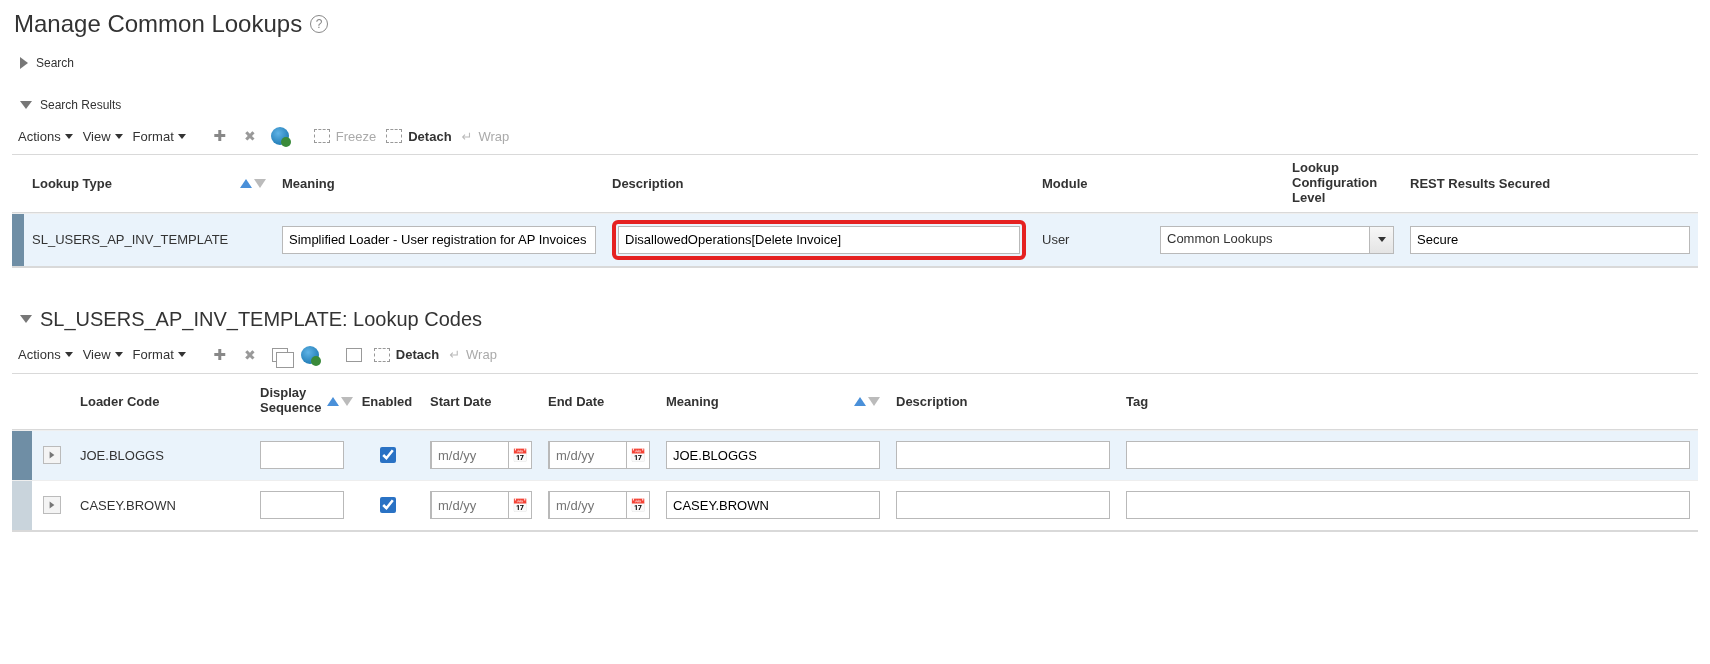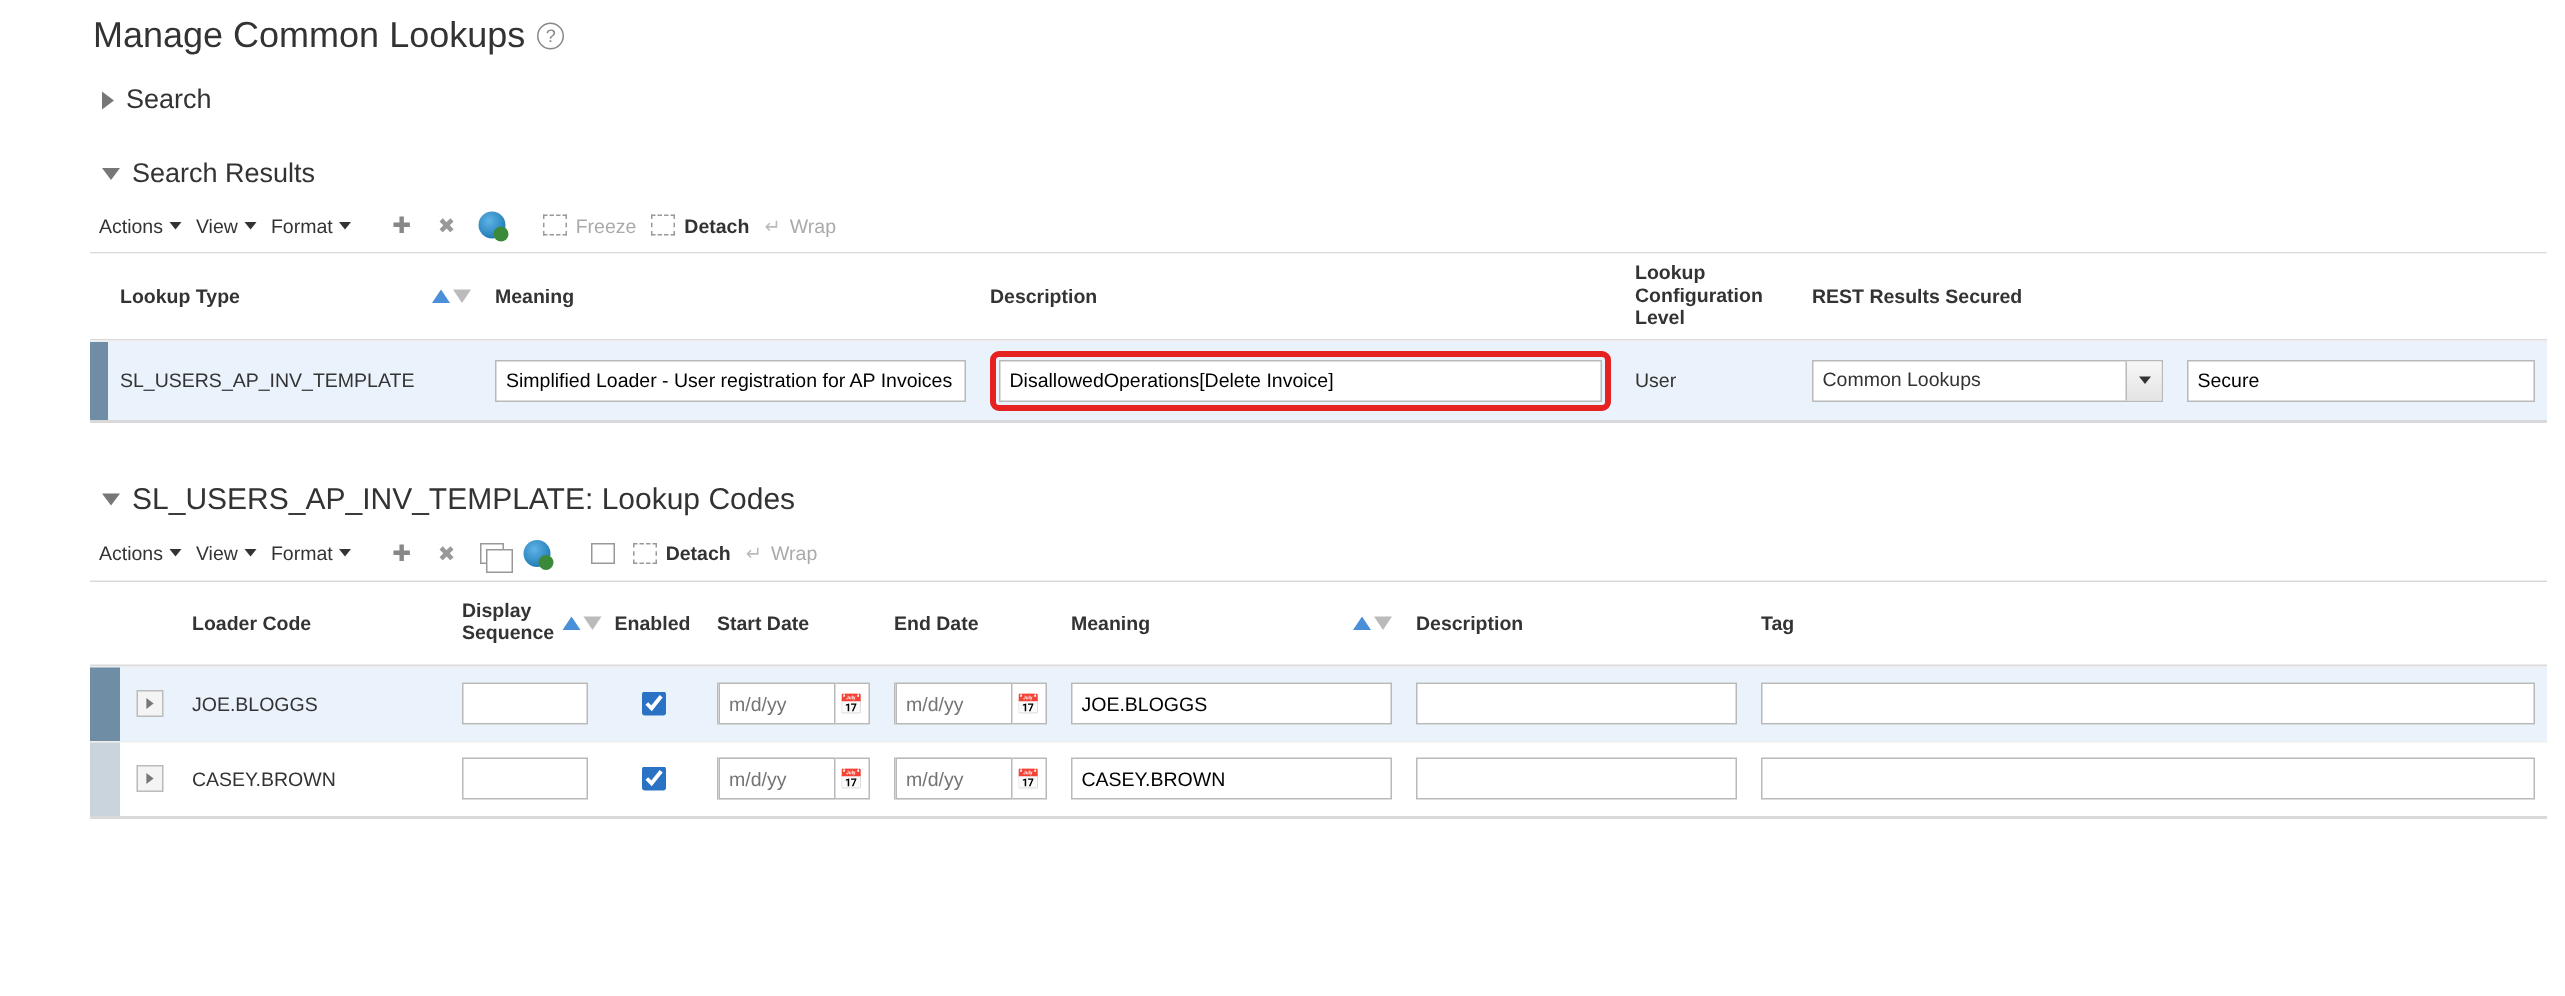--- a/index.html
+++ b/index.html
@@ -6,21 +6,20 @@
   html, body {
     margin: 0;
     padding: 0;
     font-family: Arial, Helvetica, sans-serif;
     font-size: 13px;
     color: #333;
     background: #fff;
   }
   .page {
     padding: 6px 12px 20px 12px;
-    margin-left: 48px;
   }
   .page-title {
     font-size: 24px;
     font-weight: 400;
     color: #333;
     margin: 4px 0 18px 2px;
     display: flex;
     align-items: center;
     gap: 8px;
   }
@@ -30,21 +29,21 @@
     border-radius: 50%;
     display: inline-flex;
     align-items: center;
     justify-content: center;
     font-size: 12px;
     color: #888;
   }
   .section-header {
     display: flex;
     align-items: center;
-    font-size: 18px;
+    font-size: 12px;
     color: #333;
     margin: 6px 0 14px 8px;
     gap: 8px;
     cursor: pointer;
   }
   .disclose {
     width: 0; height: 0;
     display: inline-block;
   }
   .disclose.closed {
@@ -302,20 +301,21 @@
       <div style="width:12px"></div>
       <div class="th c-lt multi">
         <span>Lookup Type</span>
         <span class="sort-icons">
           <span class="tri-up"></span>
           <span class="tri-down"></span>
         </span>
       </div>
       <div class="th c-mn">Meaning</div>
       <div class="th c-ds">Description</div>
+      <div class="th c-md">Module</div>
       <div class="th c-lvl">
         <span class="lbl-stack">Lookup Configuration Level</span>
       </div>
       <div class="th c-ras">REST Results Secured</div>
     </div>
 
     <div class="trow selected">
       <div class="row-handle sel"></div>
       <div class="td c-lt">SL_USERS_AP_INV_TEMPLATE</div>
       <div class="td c-mn">

